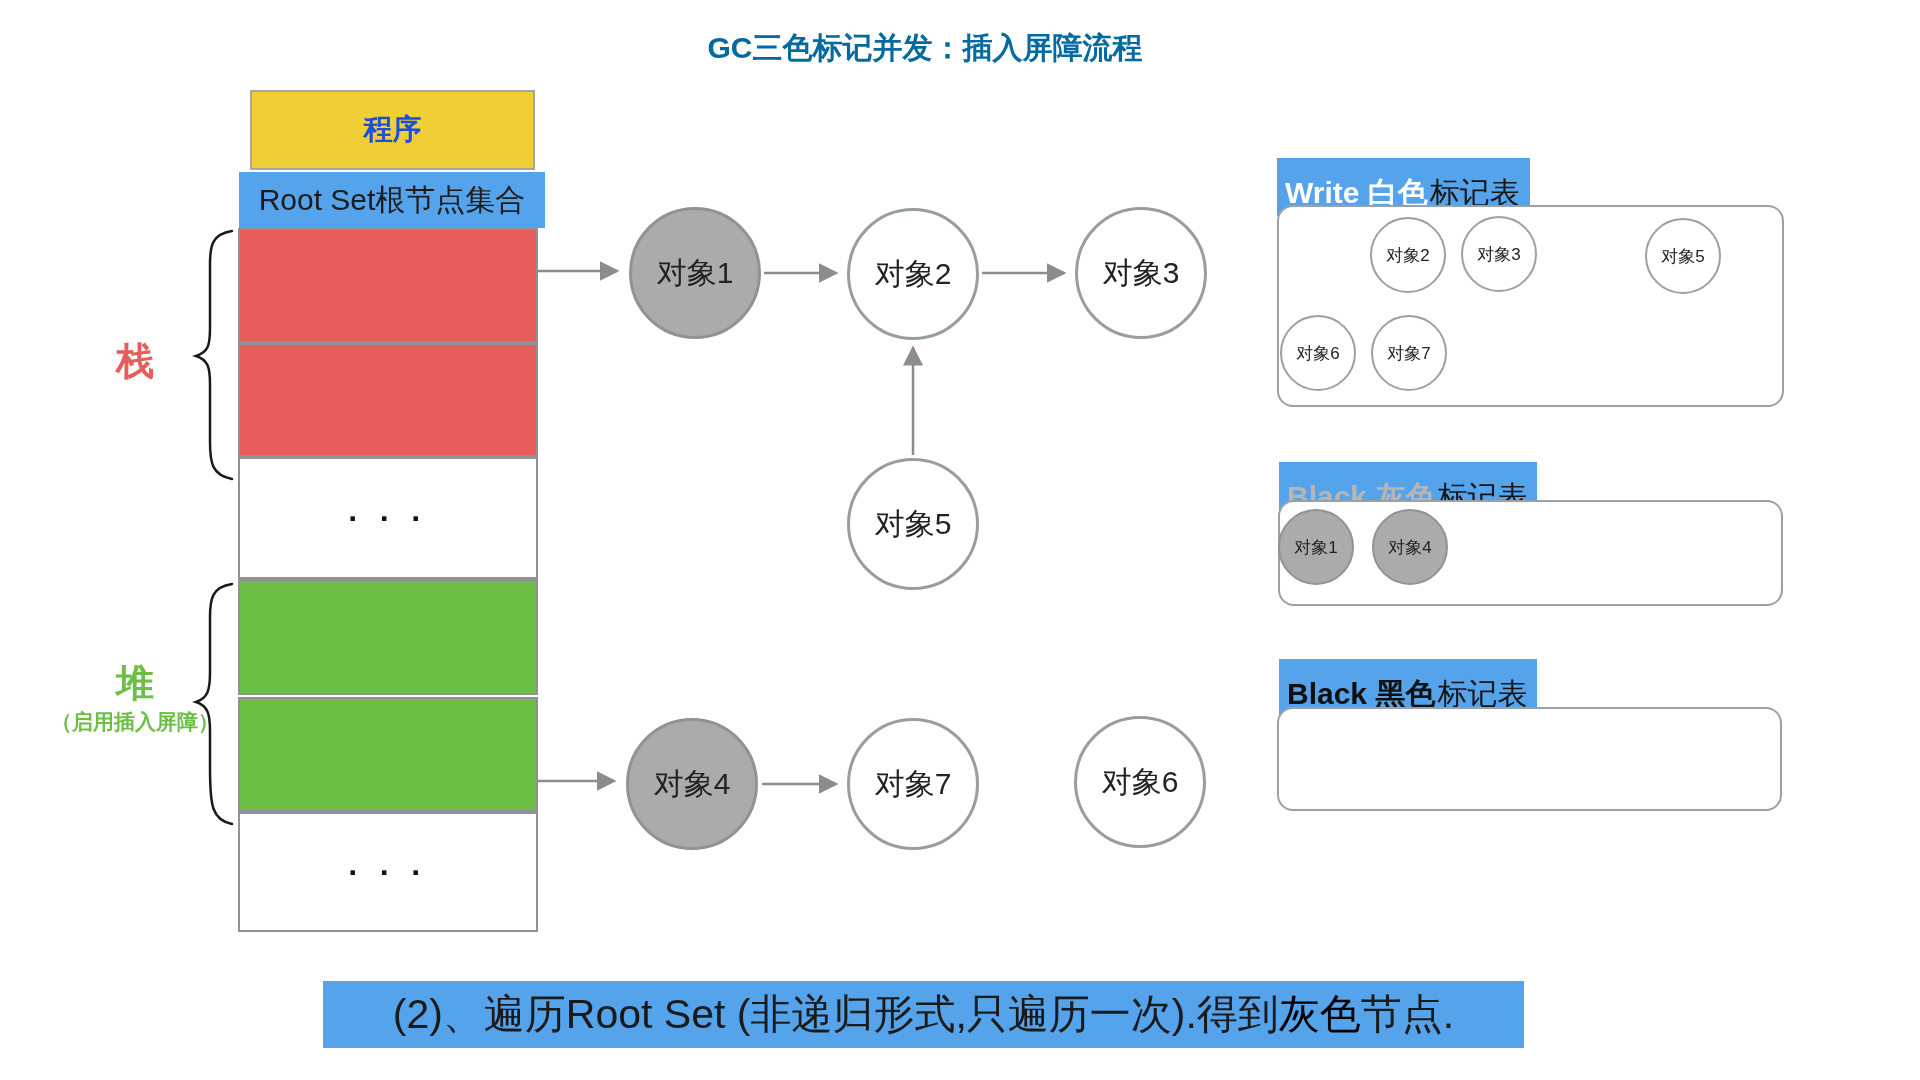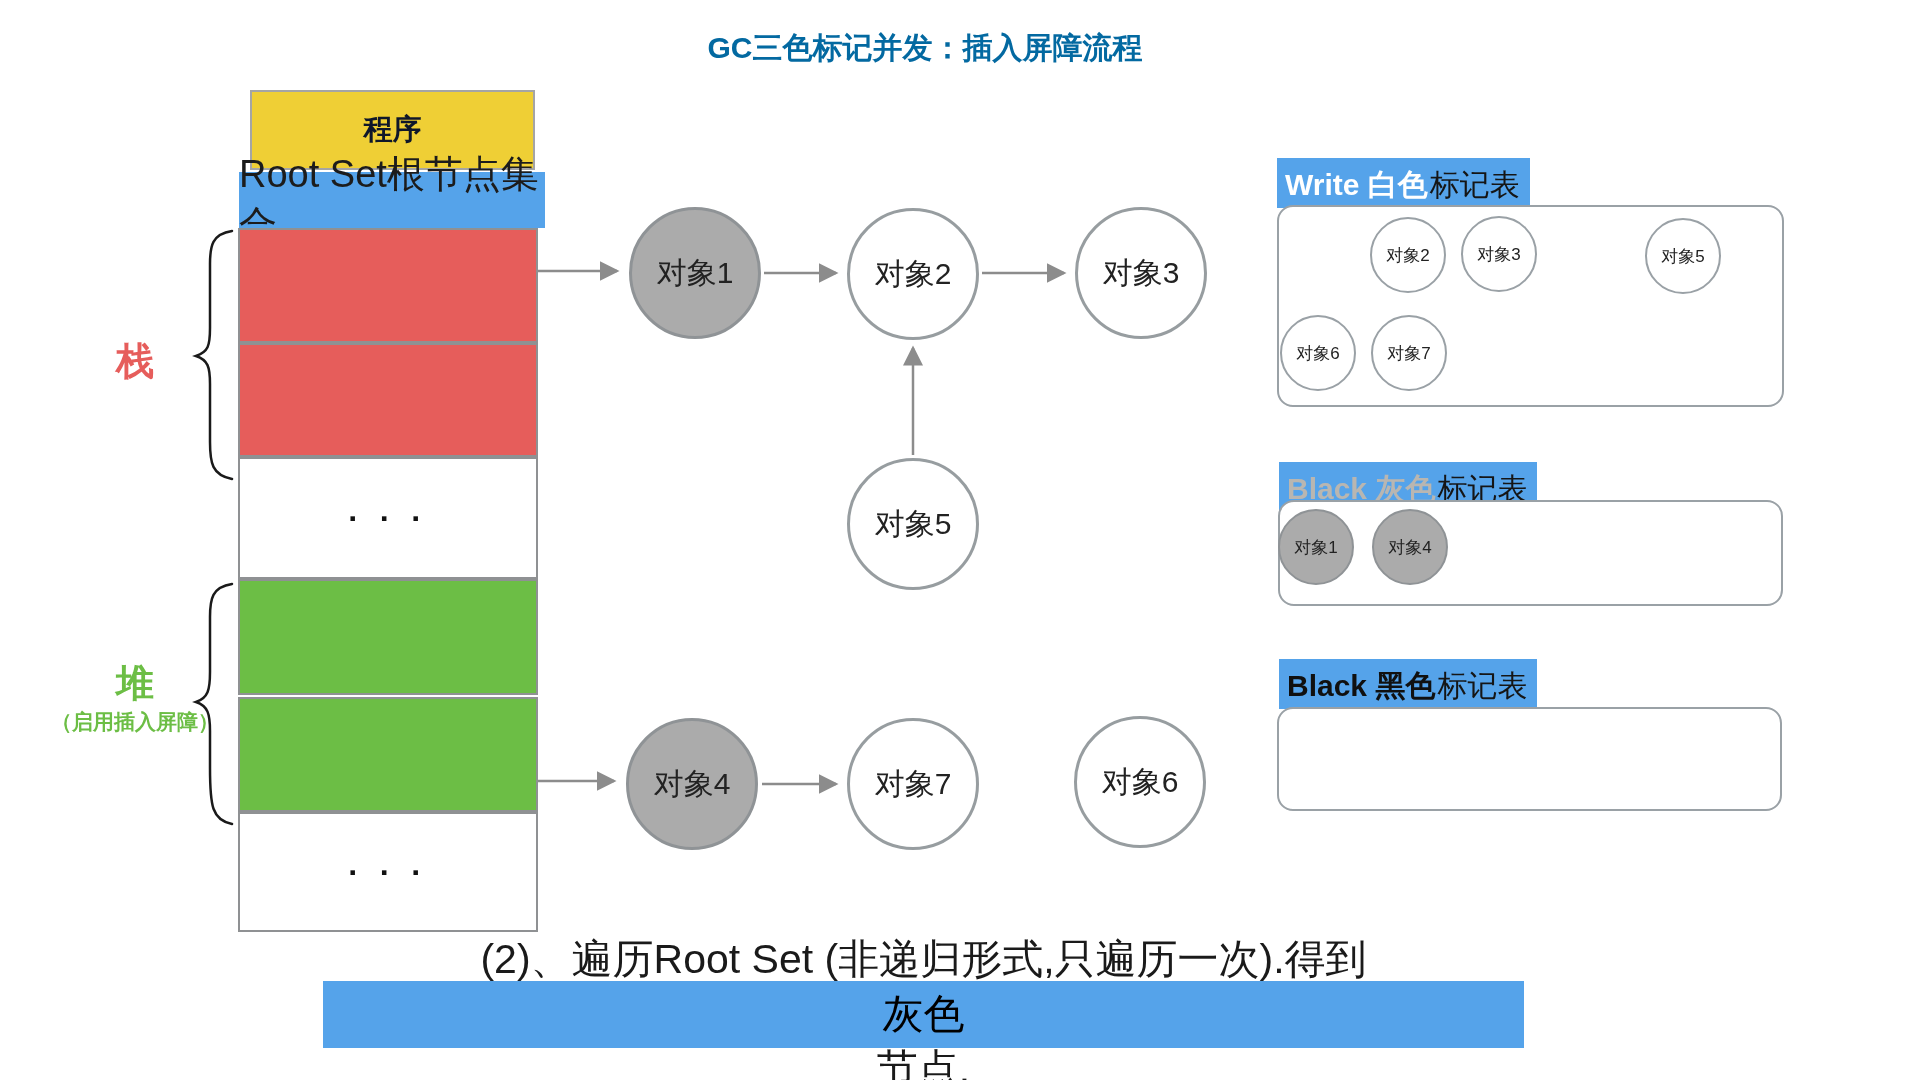--- a/index.html
+++ b/index.html
@@ -3,23 +3,23 @@
 <meta charset="utf-8">
 <style>
   html,body{margin:0;padding:0;background:#ffffff;width:1920px;height:1080px;overflow:hidden;
     font-family:"Liberation Sans","DejaVu Sans",sans-serif;}
   #canvas{position:relative;width:1920px;height:1080px;background:#fff;}
   .abs{position:absolute;}
   
   .title{left:325px;top:28px;width:1200px;text-align:center;font-size:30px;font-weight:bold;color:#0369a1;}
   
   .program-box{left:250px;top:90px;width:281px;height:76px;background:#efcf35;border:2px solid #a5a5a5;
-    display:flex;align-items:center;justify-content:center;font-size:29px;font-weight:bold;color:#0f172a;}
+    display:flex;align-items:center;justify-content:center;font-size:29px;font-weight:bold;color:#1d4ed8;}
   .rootset-bar{left:239px;top:172px;width:306px;height:56px;background:#55a3ea;
-    display:flex;align-items:center;justify-content:center;font-size:38px;color:#1c1c1c;}
+    display:flex;align-items:center;justify-content:center;font-size:30px;color:#1c1c1c;}
   .cell{left:238px;width:296px;border:2px solid #8f9193;}
   .cell-red{background:#e65d5b;}
   .cell-green{background:#6cbe45;}
   .cell-white{background:#ffffff;display:flex;align-items:center;justify-content:center;
     font-size:32px;font-weight:bold;color:#111;letter-spacing:6px;}
   .c-red1{top:228px;height:111px;}
   .c-red2{top:343px;height:110px;}
   .c-white1{top:457px;height:118px;}
   .c-green1{top:579px;height:112px;}
   .c-green2{top:697px;height:111px;}
@@ -32,21 +32,21 @@
     display:flex;align-items:center;justify-content:center;font-size:30px;color:#222;box-sizing:border-box;}
   .gnode.grey{background:#ababab;border-color:#8f9396;}
   .n-obj1{left:629px;top:207px;}
   .n-obj2{left:847px;top:208px;}
   .n-obj3{left:1075px;top:207px;}
   .n-obj5{left:847px;top:458px;}
   .n-obj4{left:626px;top:718px;}
   .n-obj7{left:847px;top:718px;}
   .n-obj6{left:1074px;top:716px;}
   
-  .tbl-header{height:46px;background:#55a3ea;display:flex;align-items:center;padding:4px 10px 0 8px;font-size:30px;white-space:nowrap;}
+  .tbl-header{height:46px;background:#55a3ea;display:flex;align-items:center;padding:12px 10px 0 8px;font-size:30px;white-space:nowrap;}
   .tbl-header .en{font-weight:bold;margin-right:2px;}
   .tbl-header .cn{color:#151515;font-weight:normal;}
   .h-white{left:1277px;top:158px;}
   .h-white .en{color:#ffffff;}
   .h-grey{left:1279px;top:462px;}
   .h-grey .en{color:#b9b6b1;}
   .h-black{left:1279px;top:659px;}
   .h-black .en{color:#101010;}
   .tbl-box{border:2px solid #9aa1a6;border-radius:16px;background:#fff;}
   .b-white{left:1277px;top:205px;width:503px;height:198px;}
@@ -57,21 +57,21 @@
   .tnode.grey{background:#ababab;border-color:#8f9396;}
   .t-w2{left:1370px;top:217px;}
   .t-w3{left:1461px;top:216px;}
   .t-w5{left:1645px;top:218px;}
   .t-w6{left:1280px;top:315px;}
   .t-w7{left:1371px;top:315px;}
   .t-g1{left:1278px;top:509px;}
   .t-g4{left:1372px;top:509px;}
   
   .caption{left:323px;top:981px;width:1201px;height:67px;background:#55a3ea;
-    display:flex;align-items:center;justify-content:center;font-size:41px;color:#1a1a1a;white-space:pre;flex-direction:column;}
+    display:flex;align-items:center;justify-content:center;font-size:41px;color:#1a1a1a;white-space:pre;}
   .caption .hl{color:#000000;}
   
   #overlay{position:absolute;left:0;top:0;width:1920px;height:1080px;pointer-events:none;}
 </style>
 </head>
 <body>
 
 <div id="canvas">
 
   <div class="abs title">GC三色标记并发：插入屏障流程</div>

